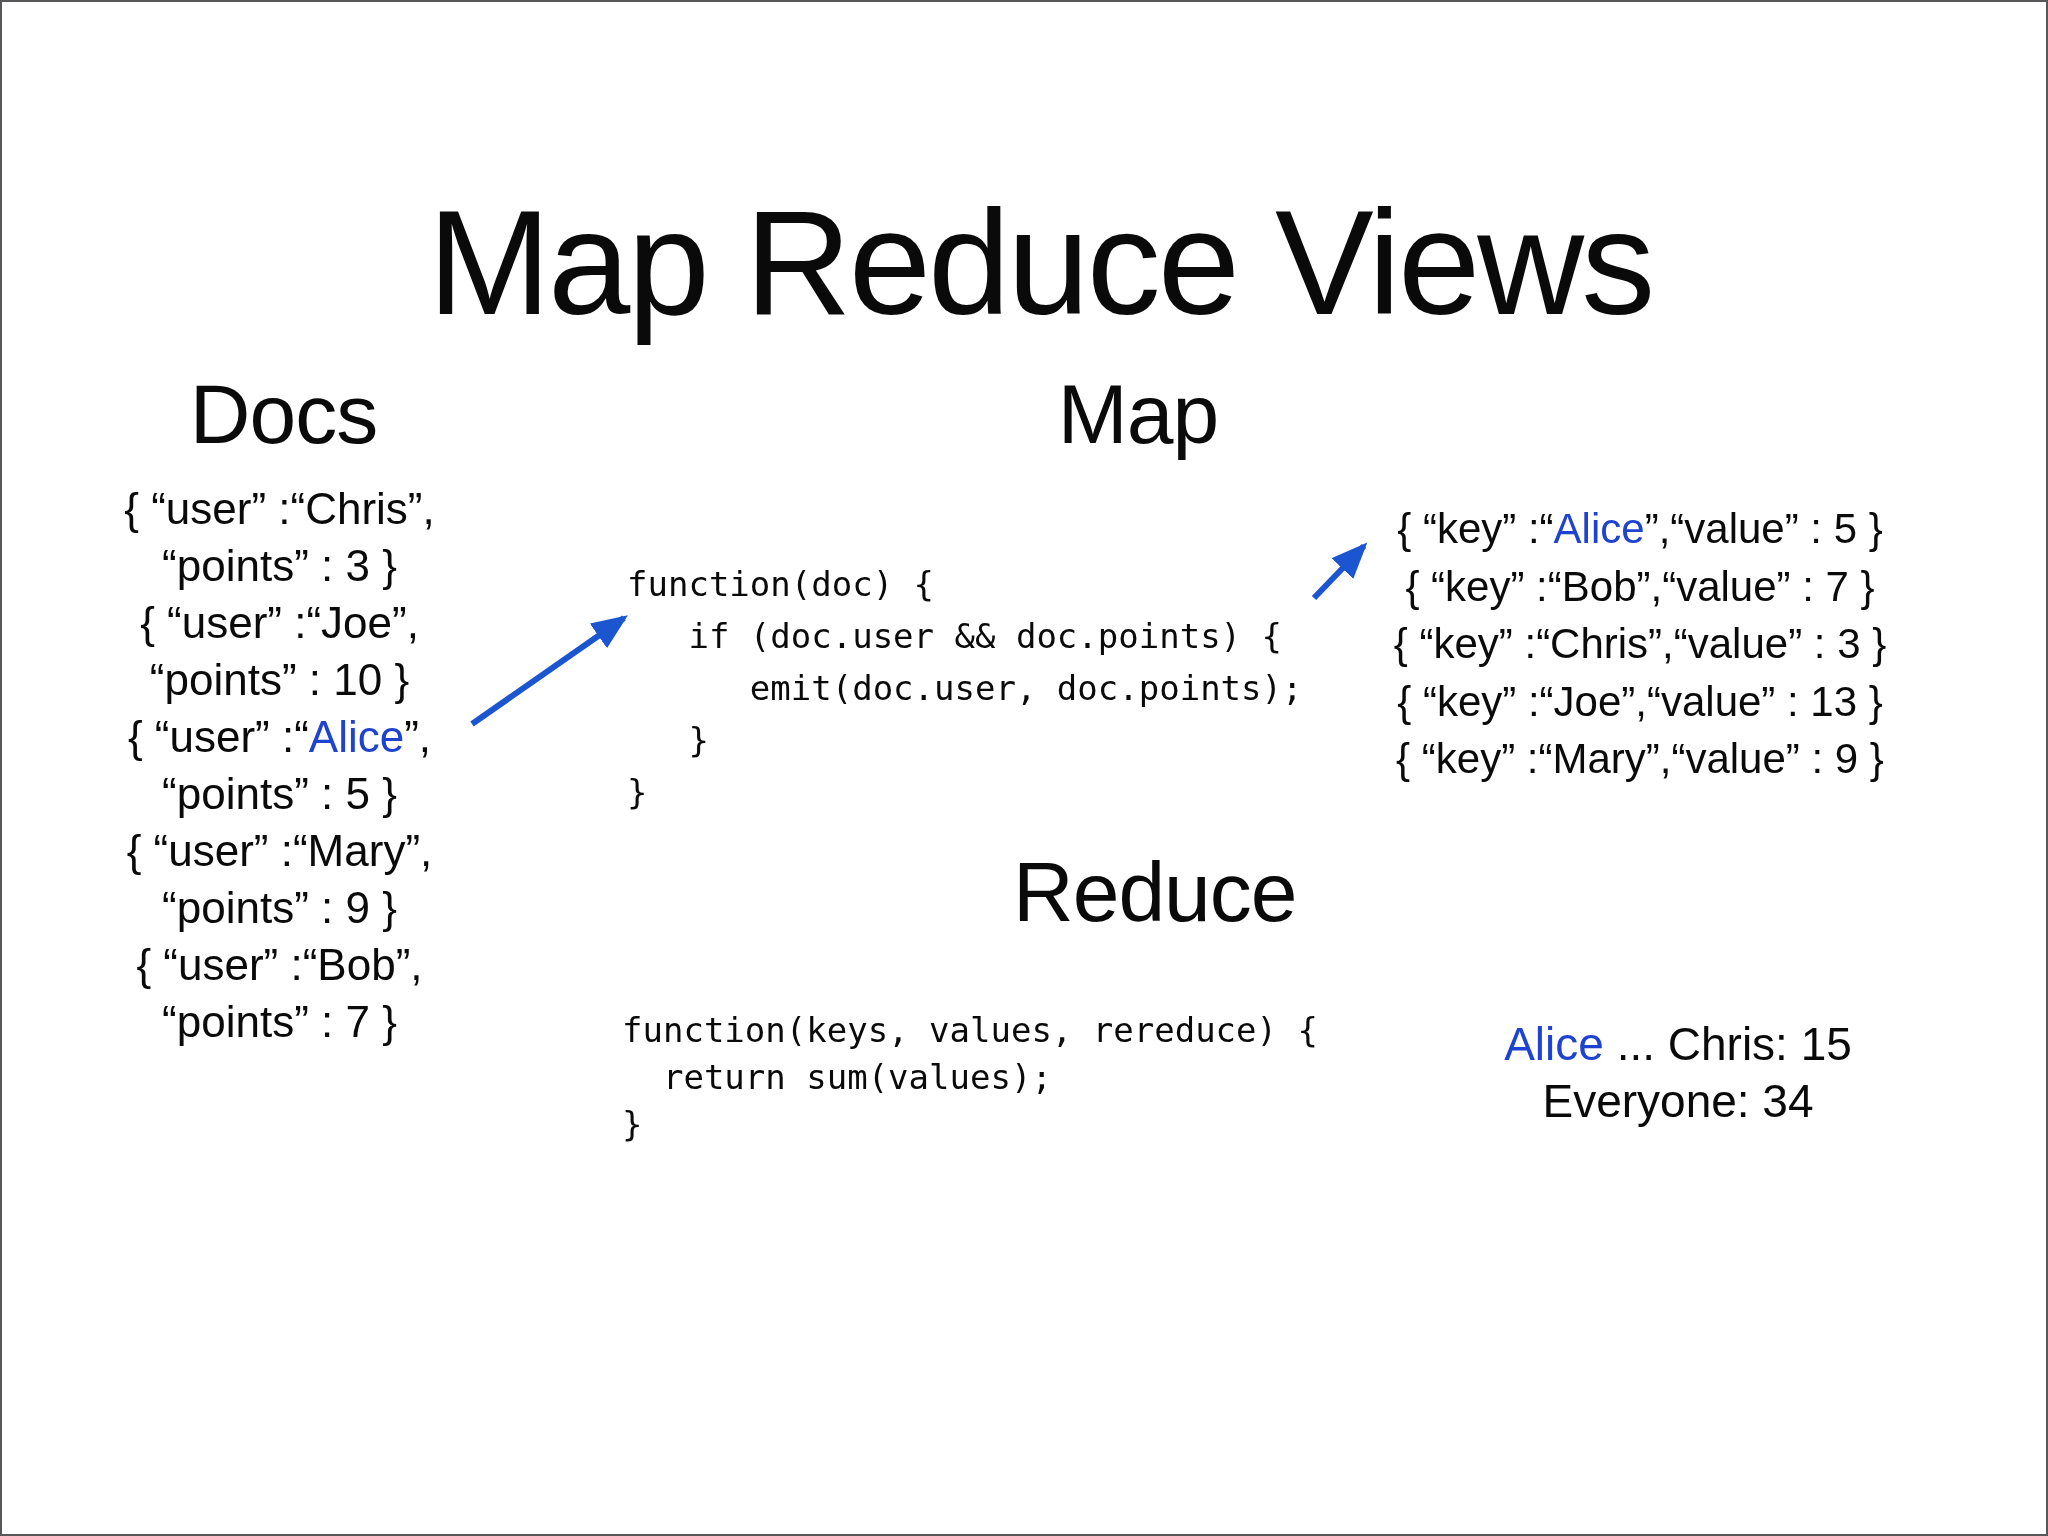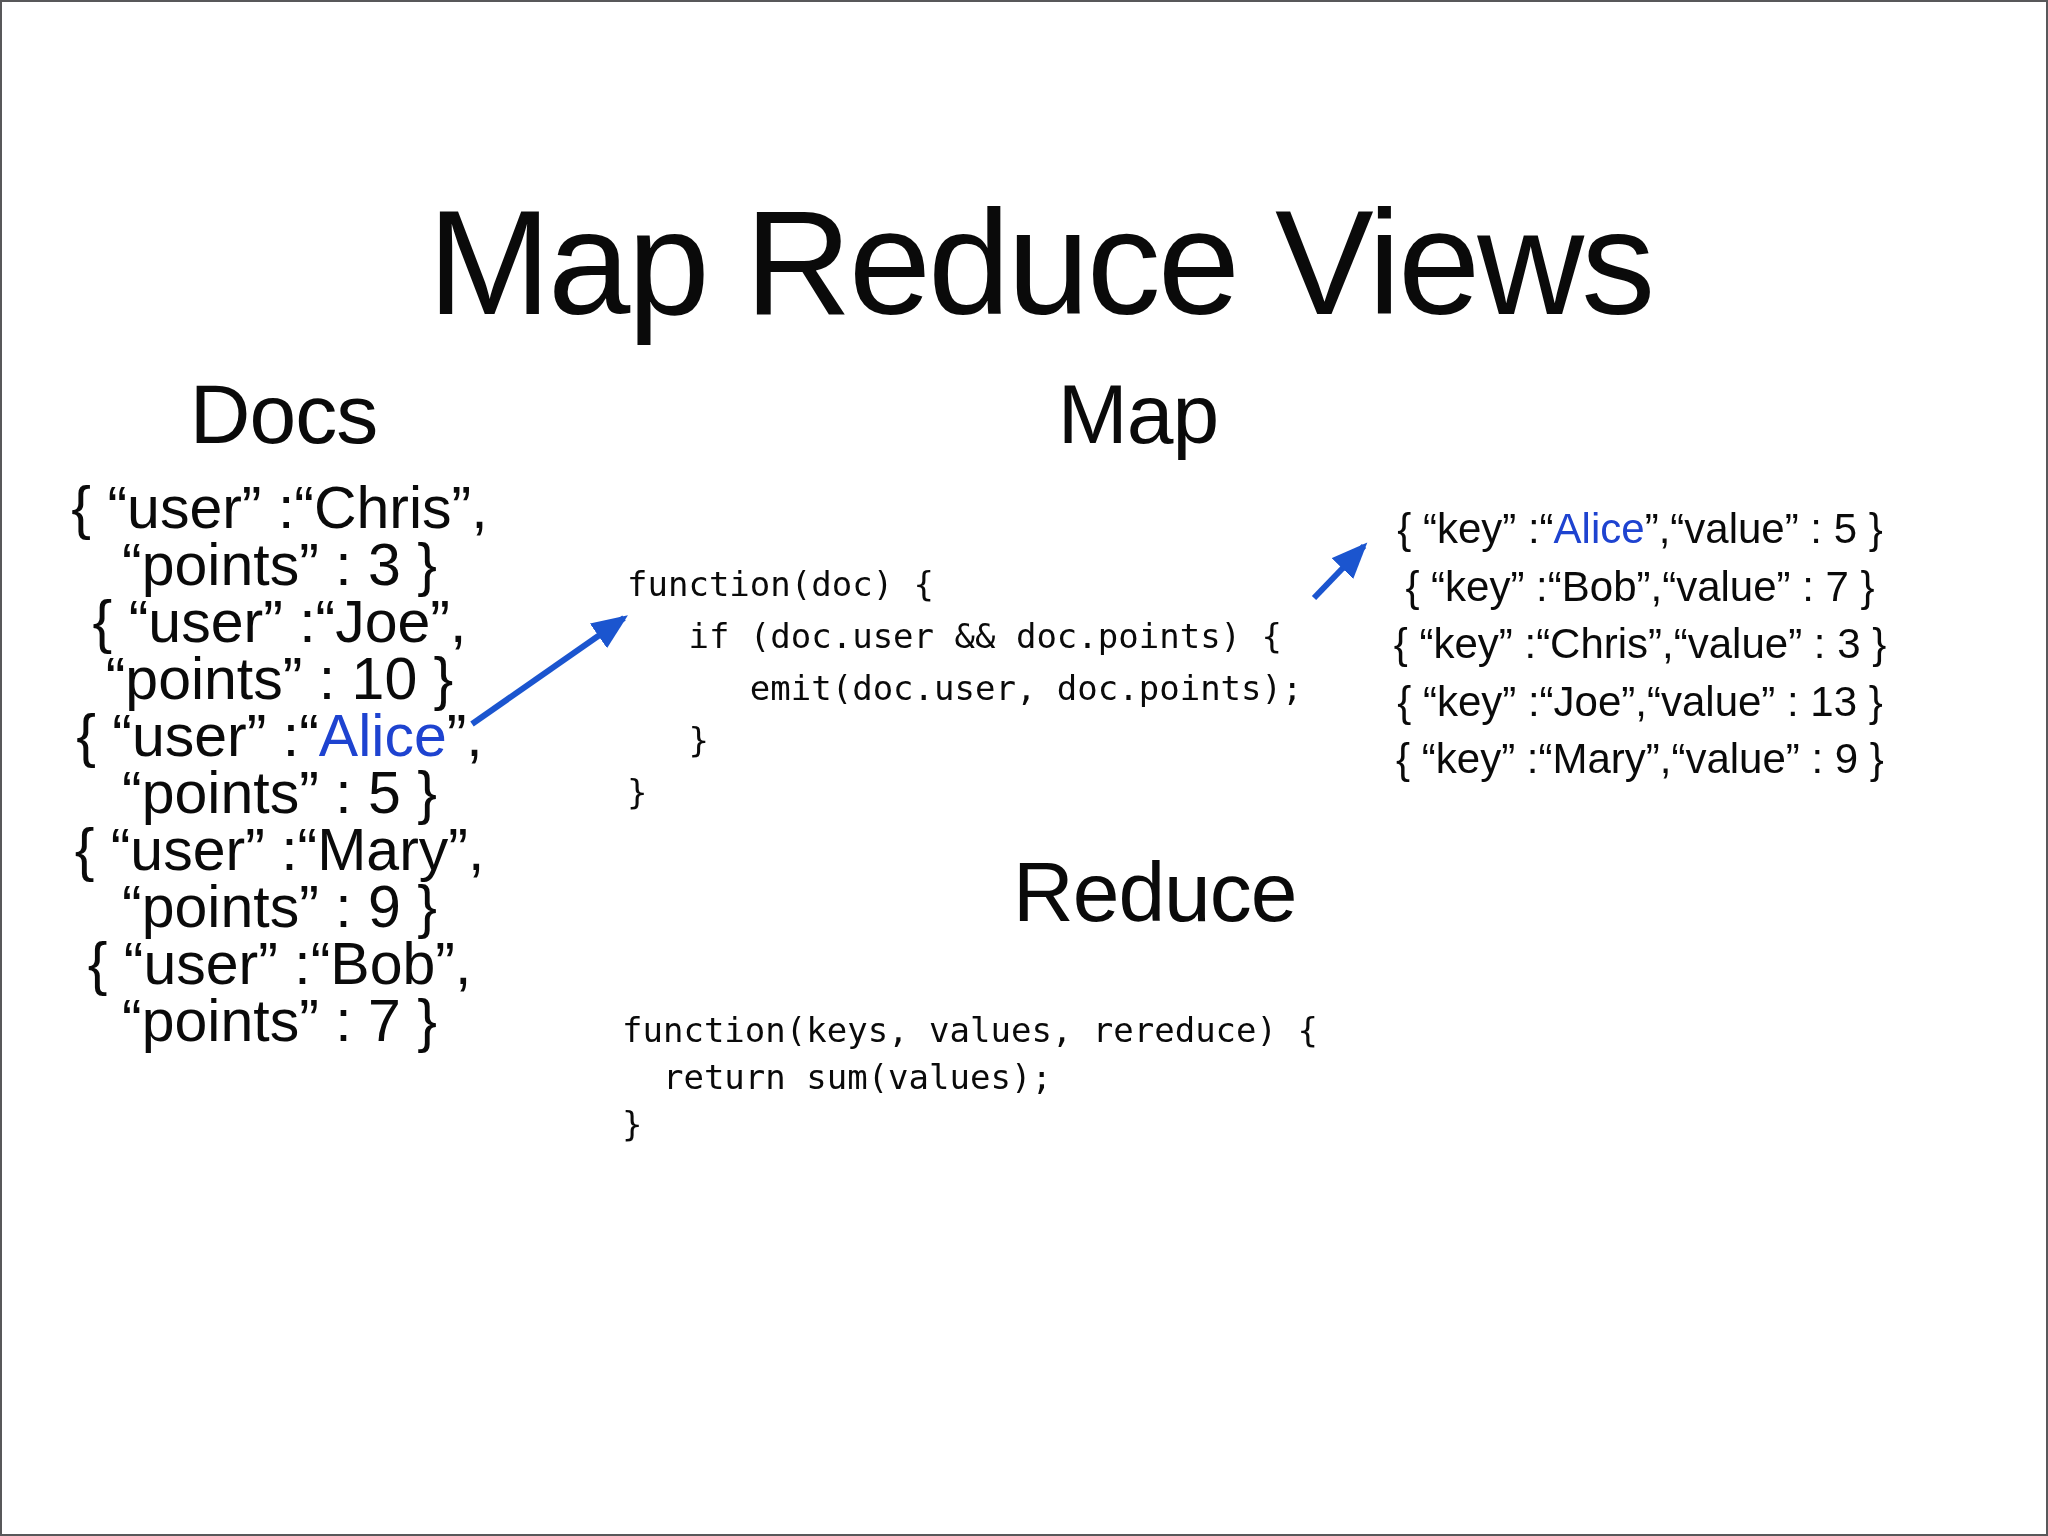--- a/index.html
+++ b/index.html
@@ -15,21 +15,21 @@
     letter-spacing:-3px; line-height:1.15; margin:16px;
   }
   .heading {
     position:absolute; font-size:84px; font-weight:400;
     letter-spacing:-1px; line-height:1.15; text-align:center; margin:4px;
   }
   .docs-h   { left:55px;   width:445px; top:360px; }
   .map-h    { left:1032px; width:200px; top:360px; }
   .reduce-h { left:1007px; width:250px; top:838px; }
   .textblock { position:absolute; text-align:center; white-space:nowrap; }
-  .docs-lines   { left:35px;   width:485px; top:478px;  font-size:59px; line-height:57px;text-align:center; }
+  .docs-lines   { left:35px;   width:485px; top:478px;  font-size:44px; line-height:57px;text-align:center; }
   .kv-lines     { left:1358px; width:560px; top:498px;  font-size:42px; line-height:57.5px; }
   .result-lines { left:1476px; width:400px; top:1014px; font-size:46px; line-height:57px; }
   .code {
     position:absolute; margin:0;
     font-family:"DejaVu Sans Mono", monospace; font-weight:400;
   }
   .map-code    { left:625px; top:556px;  font-size:34px; line-height:52px; }
   .reduce-code { left:620px; top:1005px; font-size:34px; line-height:47px; }
   .blue { color:var(--blue,#1e43d0); }
   .arrows {
@@ -71,20 +71,24 @@
       <div><span>{ “key” :“Chris”,“value” : 3 }</span></div>
       <div><span>{ “key” :“Joe”,“value” : 13 }</span></div>
       <div><span>{ “key” :“Mary”,“value” : 9 }</span></div>
     </div>
 
   <div class="heading reduce-h">Reduce</div>
   <pre class="code reduce-code">function(keys, values, rereduce) {
   return sum(values);
 }</pre>
 
+  <div class="textblock result-lines">
+      <div><span class="blue">Alice</span><span> ... Chris: 15</span></div>
+      <div><span>Everyone: 34</span></div>
+    </div>
 
   <svg class="arrows">
     <defs>
       <marker id="ah" markerWidth="8" markerHeight="6" refX="5.2" refY="2.5" orient="auto" markerUnits="strokeWidth">
         <path d="M0,0 L6,2.5 L0,5 Z" fill="#1b55cf"></path>
       </marker>
     </defs>
   <line x1="470" y1="722" x2="622" y2="616" stroke="#1b55cf" stroke-width="6" marker-end="url(#ah)"></line>
       <line x1="1312" y1="596" x2="1362" y2="544" stroke="#1b55cf" stroke-width="6" marker-end="url(#ah)"></line>
     </svg>

